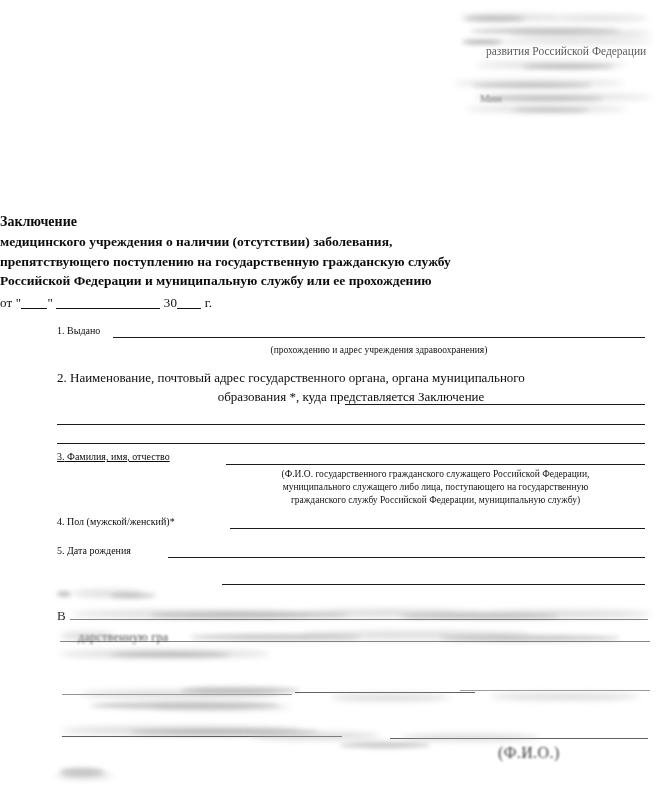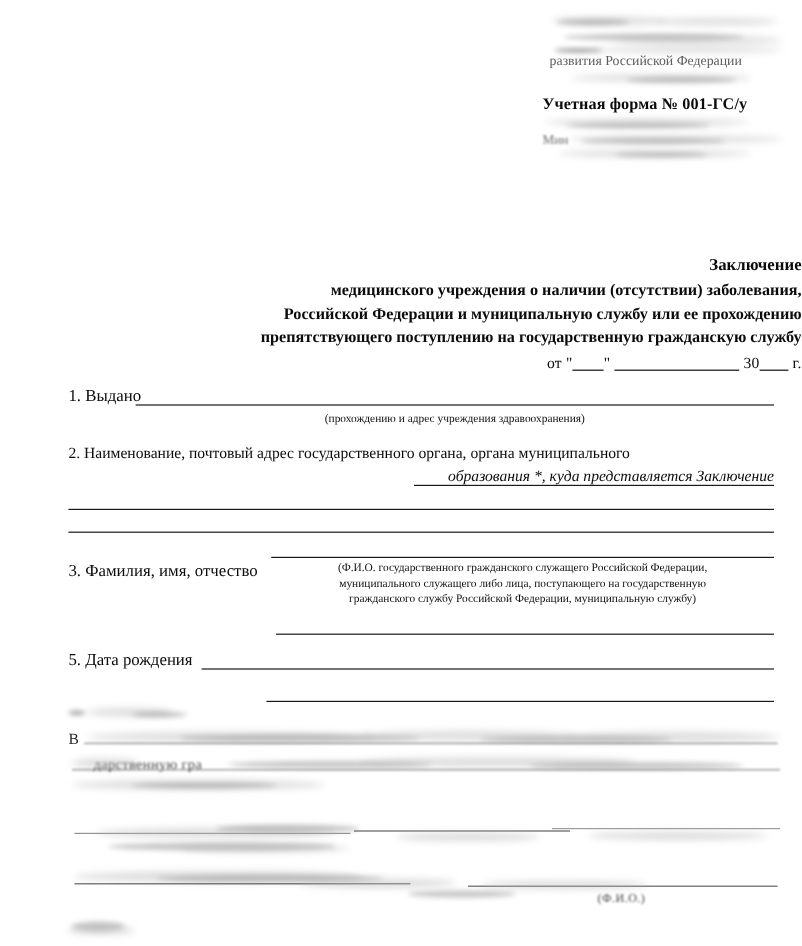--- a/index.html
+++ b/index.html
@@ -18,46 +18,46 @@
   .hdr{position:absolute;left:452px;top:12px;width:206px;text-align:left;}
   .hdr-smudge-top{height:62px;position:relative;margin-bottom:4px;}
   .doc-kind{font-size:12.5px;line-height:16px;letter-spacing:.1px;}
   .doc-form{font-size:13.5px;line-height:17px;font-weight:bold;letter-spacing:.1px;}
   .hdr-smudge-bot{height:46px;position:relative;margin-top:2px;}
 
   
   .smear{position:absolute;background:#9a9a9a;border-radius:50%;filter:blur(2.4px);opacity:.55;}
   .smear.dark{background:#6f6f6f;opacity:.62;}
   .smear.light{background:#b4b4b4;opacity:.45;filter:blur(3px);}
-  .ghost{position:absolute;color:#6a6a6a;filter:blur(.9px);white-space:nowrap;}
+  .ghost{position:absolute;color:#6a6a6a;filter:blur(.9px);white-space:nowrap;margin-left:28px;}
 
   
-  .title-wrap{position:absolute;left:0;right:0;top:212px;text-align:right;padding-left:28px;}
+  .title-wrap{position:absolute;left:0;right:0;top:212px;text-align:left;}
   .title-main{font-size:14px;font-weight:bold;line-height:20px;}
   .title-sub{font-size:13.5px;font-weight:bold;line-height:19.5px;}
   .date-line{font-size:13px;line-height:20px;margin-top:2px;letter-spacing:.2px;}
   .u{display:inline-block;border-bottom:1px solid #111;vertical-align:-2px;}
   .u.d3{width:26px;}
   .u.d10{width:104px;}
   .u.d2{width:24px;}
 
   
-  .item{position:absolute;font-size:14px;line-height:18px;}
+  .item{position:absolute;font-size:10px;line-height:18px;}
   .lbl{white-space:nowrap;}
   .rule{position:absolute;border-bottom:1px solid #1a1a1a;height:0;}
   .note{position:absolute;text-align:center;font-size:9.5px;line-height:12.5px;color:#111;}
 
   .just{position:absolute;font-size:13px;line-height:19px;text-align:justify;}
-  .just > span.lastline{display:block;text-align:right;font-style:italic;}
+  .just > span.lastline{display:block;text-align:center;}
 
   
   .blurzone{position:absolute;left:0;top:586px;width:668px;height:202px;}
   .glyph{position:absolute;font-size:13px;color:#2b2b2b;}
   .glyph.blurry{filter:blur(.6px);color:#4a4a4a;}
-  .fio{position:absolute;font-size:10px;color:#3d3d3d;filter:blur(.8px);letter-spacing:.4px;}
+  .fio{position:absolute;font-size:16px;color:#3d3d3d;filter:blur(.8px);letter-spacing:.4px;}
   .hairline{position:absolute;background:#3a3a3a;height:1px;opacity:.8;}
   .hairline.soft{filter:blur(.7px);opacity:.6;}
 </style>
 </head>
 <body>
 
 <div class="page">
 
   <div class="hdr">
 
@@ -67,38 +67,37 @@
       <div class="smear light" style="left:92px;top:3px;width:104px;height:6px;"></div>
       <div class="smear" style="left:18px;top:16px;width:150px;height:6px;"></div>
       <div class="smear light" style="left:60px;top:18px;width:140px;height:7px;"></div>
       <div class="smear dark" style="left:10px;top:28px;width:40px;height:4px;"></div>
       <div class="smear light" style="left:40px;top:27px;width:160px;height:5px;"></div>
       <div class="ghost" style="left:6px;top:33px;font-size:11.5px;color:#5d5d5d;filter:blur(.55px);">развития Российской Федерации</div>
       <div class="smear light" style="left:24px;top:50px;width:150px;height:6px;"></div>
       <div class="smear" style="left:70px;top:52px;width:92px;height:5px;"></div>
     </div>
 
-    <div class="doc-form">Учетная форма № 001-ГС/у</div>
 
     <div class="hdr-smudge-bot">
       <div class="ghost" style="left:0px;top:14px;font-size:11px;color:#6d6d6d;filter:blur(1px);">Мин</div>
       <div class="smear light" style="left:2px;top:2px;width:170px;height:6px;"></div>
       <div class="smear" style="left:20px;top:5px;width:120px;height:5px;"></div>
       <div class="smear light" style="left:22px;top:16px;width:178px;height:6px;"></div>
       <div class="smear" style="left:32px;top:18px;width:120px;height:5px;"></div>
       <div class="smear light" style="left:14px;top:28px;width:160px;height:6px;"></div>
       <div class="smear" style="left:60px;top:30px;width:78px;height:4px;"></div>
     </div>
   </div>
 
   <div class="title-wrap">
     <div class="title-main">Заключение</div>
     <div class="title-sub">медицинского учреждения о наличии (отсутствии) заболевания,</div>
+    <div class="title-sub">препятствующего поступлению на государственную гражданскую службу</div>
     <div class="title-sub">Российской Федерации и муниципальную службу или ее прохождению</div>
-    <div class="title-sub">препятствующего поступлению на государственную гражданскую службу</div>
 
     <div class="date-line">
       <span>от "</span><span class="u d3"></span><span>"</span>
       <span class="u d10"></span>
       <span>30</span><span class="u d2"></span>
       <span>г.</span>
     </div>
   </div>
 
   <div class="item" style="left:57px;top:322px;">
@@ -110,29 +109,33 @@
 
   <div class="just" style="left:57px;top:368px;width:588px;">
     <span>2.</span>
     <span>Наименование,   почтовый   адрес   государственного   органа,   органа   муниципального</span>
     <span class="lastline">образования *, куда представляется Заключение</span>
   </div>
   <div class="rule" style="left:345px;top:404px;width:300px;"></div>
   <div class="rule" style="left:57px;top:424px;width:588px;"></div>
   <div class="rule" style="left:57px;top:443px;width:588px;"></div>
 
-  <div class="item" style="left:57px;top:468px;">
+  <div class="item" style="left:57px;top:448px;text-decoration:underline;">
     <span class="lbl">3.</span>
     <span class="lbl">Фамилия, имя, отчество</span>
   </div>
   <div class="rule" style="left:226px;top:464px;width:419px;"></div>
   <div class="note" style="left:226px;top:481px;width:419px;">муниципального служащего либо лица, поступающего на государственную</div>
   <div class="note" style="left:226px;top:468px;width:419px;">(Ф.И.О. государственного гражданского служащего Российской Федерации,</div>
   <div class="note" style="left:226px;top:494px;width:419px;">гражданского службу Российской Федерации, муниципальную службу)</div>
 
+  <div class="item" style="left:57px;top:513px;">
+    <span class="lbl">4.</span>
+    <span class="lbl">Пол (мужской/женский)*</span>
+  </div>
   <div class="rule" style="left:230px;top:528px;width:415px;"></div>
 
   <div class="item" style="left:57px;top:542px;">
     <span class="lbl">5.</span>
     <span class="lbl">Дата рождения</span>
   </div>
   <div class="rule" style="left:168px;top:557px;width:477px;"></div>
 
   <div class="rule" style="left:222px;top:584px;width:423px;"></div>
 

